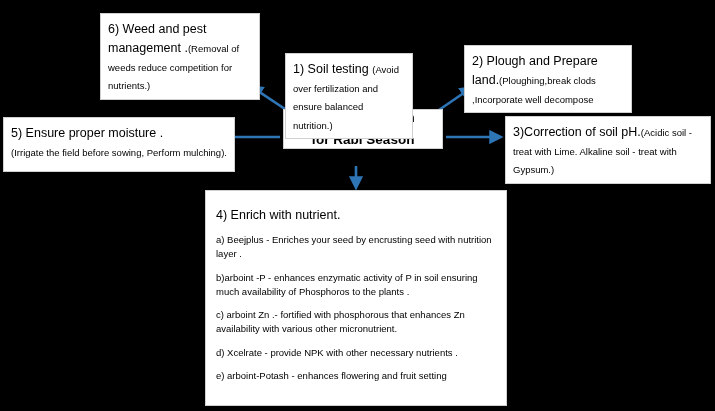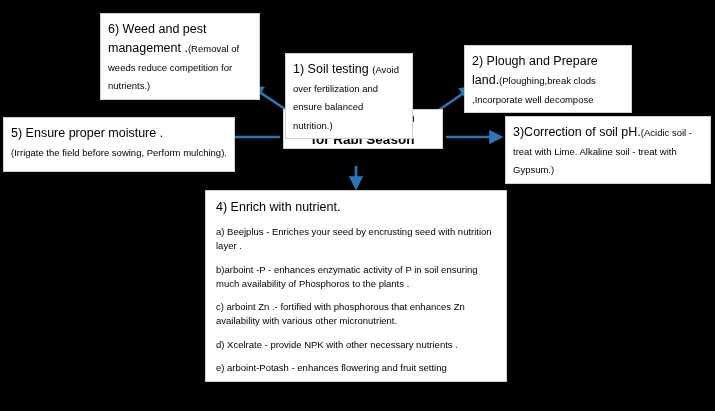--- a/index.html
+++ b/index.html
@@ -43,21 +43,21 @@
     font-weight: bold;
     font-size: 13.5px;
     line-height: 1.6;
     padding: 0 10px;
   }
   #node-soil-testing { left: 285px; top: 5px;   width: 128px; min-height: 60px; margin-top: 48px; }
   #node-plough       { left: 464px; top: 45px;  width: 168px; min-height: 64px; }
   #node-ph           { left: 505px; top: 116px; width: 206px; min-height: 60px; }
   #node-moisture     { left: 3px;   top: 117px; width: 232px; min-height: 55px; }
   #node-weed         { left: 100px; top: 13px;  width: 160px; min-height: 80px; }
-  #node-enrich       { left: 205px; top: 190px; width: 302px; height: 192px; padding: 7px 10px; }
+  #node-enrich       { left: 205px; top: 190px; width: 302px; height: 216px; padding: 15px 10px; }
   #node-enrich .big  { display: block; margin-bottom: 9px; }
   .enrich-item {
     font-size: 9.5px;
     line-height: 1.5;
     margin-bottom: 9px;
   }
 </style>
 </head>
 <body>
 

